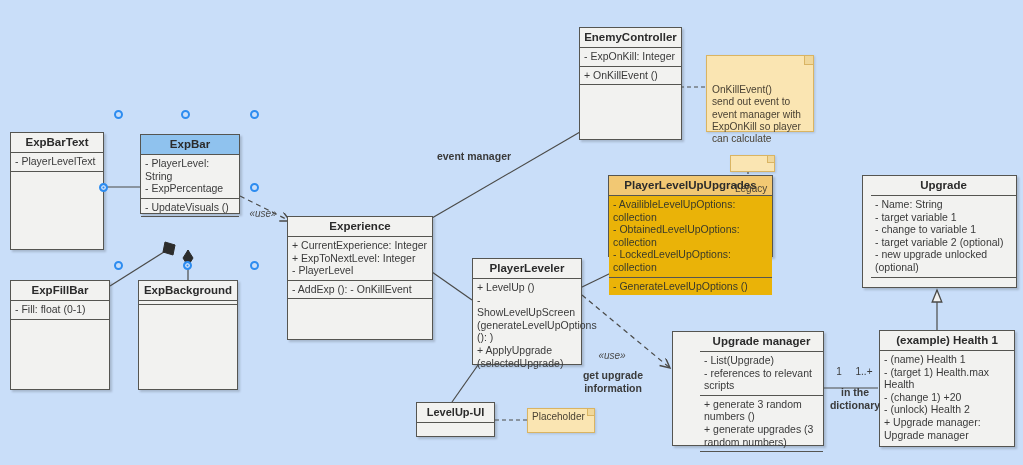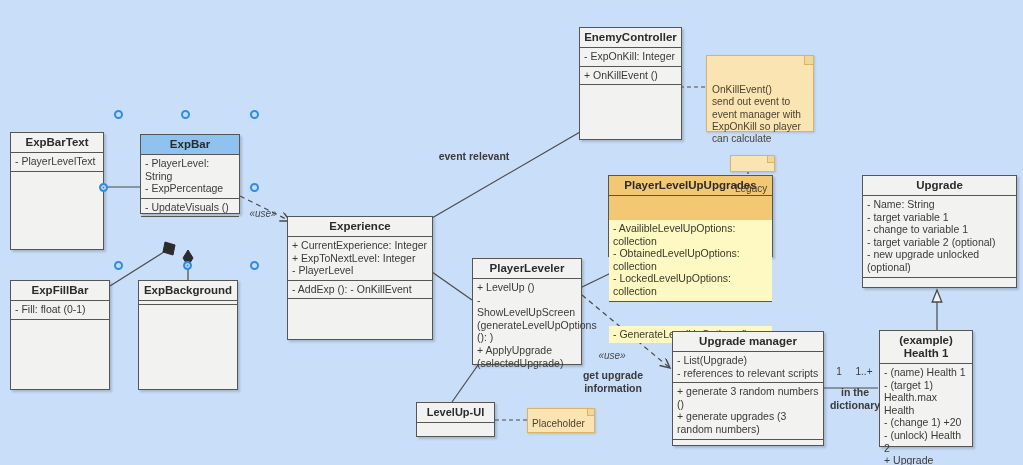--- a/index.html
+++ b/index.html
@@ -47,21 +47,21 @@
     color: #3a3a3a;
     line-height: 12.6px;
     white-space: pre-wrap;
   }
   .cls.selected .hdr {
     background: #8fc2ee;
     border-bottom: 1px solid #555551;
   }
   .cls.hl { background: #f2c873; }
   .cls.hl .hdr { background: #f2c873; }
-  .cls.hl .sec { background: #fef9c3; margin-top: 24px; }
+  .cls.hl .sec { background: #eab308; }
   .cls.hl .row { color: #3a3a2a; }
 
   .note {
     position: absolute;
     background: #fae5b2;
     border: 1px solid #d9b463;
     font-size: 10.2px;
     color: #4a4234;
     line-height: 12.4px;
     padding: 3px 5px;
@@ -243,62 +243,62 @@
   <div class="note small" style="left:730px; top:155px; width:45px; height:17px;">
     <div class="fold" style="width:7px;height:7px;"></div>
     <span>Legacy</span>
   </div>
 
   <div class="cls" style="left:416px; top:402px; width:79px; height:35px;">
     <div class="hdr" style="font-size:11px;">LevelUp-UI</div>
     <div class="sec flex"></div>
   </div>
 
-  <div class="note small" style="left:527px; top:408px; width:68px; height:25px; display:flex; align-items:flex-end;">
+  <div class="note small" style="left:527px; top:408px; width:68px; height:25px; display:flex; align-items:flex-start;">
     <div class="fold" style="width:7px;height:7px;"></div>
     <span>Placeholder</span>
   </div>
 
-  <div class="cls" style="left:672px; top:331px; width:152px; height:115px;">
+  <div class="cls" style="left:672px; top:331px; width:152px; height:115px;padding-left:27px;">
     <div class="hdr">Upgrade manager</div>
     <div class="sec">
       <div class="row">- List(Upgrade)</div>
       <div class="row">- references to relevant scripts</div>
     </div>
     <div class="sec">
       <div class="row">+ generate 3 random numbers ()</div>
       <div class="row">+ generate upgrades (3 random numbers)</div>
     </div>
     <div class="sec flex"></div>
   </div>
 
-  <div class="cls" style="left:862px; top:175px; width:155px; height:113px;">
+  <div class="cls" style="left:862px; top:175px; width:155px; height:113px;padding-left:8px;">
     <div class="hdr">Upgrade</div>
     <div class="sec">
       <div class="row">- Name: String</div>
       <div class="row">- target variable 1</div>
       <div class="row">- change to variable 1</div>
       <div class="row">- target variable 2 (optional)</div>
       <div class="row">- new upgrade unlocked (optional)</div>
     </div>
     <div class="sec flex"></div>
   </div>
 
-  <div class="cls" style="left:879px; top:330px; width:94px; height:117px;">
+  <div class="cls" style="left:879px; top:330px; width:136px; height:117px;">
     <div class="hdr">(example) Health 1</div>
     <div class="sec flex">
       <div class="row">- (name) Health 1</div>
       <div class="row">- (target 1) Health.max Health</div>
       <div class="row">- (change 1) +20</div>
       <div class="row">- (unlock) Health 2</div>
       <div class="row">+ Upgrade manager: Upgrade manager</div>
     </div>
   </div>
 
-  <div class="lbl" style="left:428px; top:150px; width:92px;">event relevant</div>
+  <div class="lbl" style="left:428px; top:150px; width:92px;">event manager</div>
   <div class="lbl use" style="left:248px; top:208px; width:30px;">«use»</div>
   <div class="lbl use" style="left:595px; top:350px; width:34px;">«use»</div>
   <div class="lbl" style="left:568px; top:369px; width:90px;">get upgrade
 information</div>
   <div class="lbl mult" style="left:832px; top:366px; width:14px;">1</div>
   <div class="lbl mult" style="left:852px; top:366px; width:24px;">1..+</div>
   <div class="lbl" style="left:823px; top:386px; width:64px;">in the
 dictionary</div>
 
   <div class="handle" style="left:114px; top:110px;"></div>

